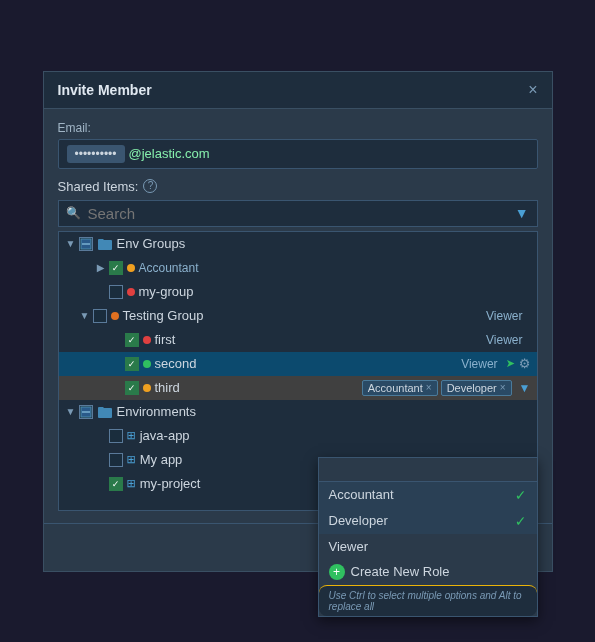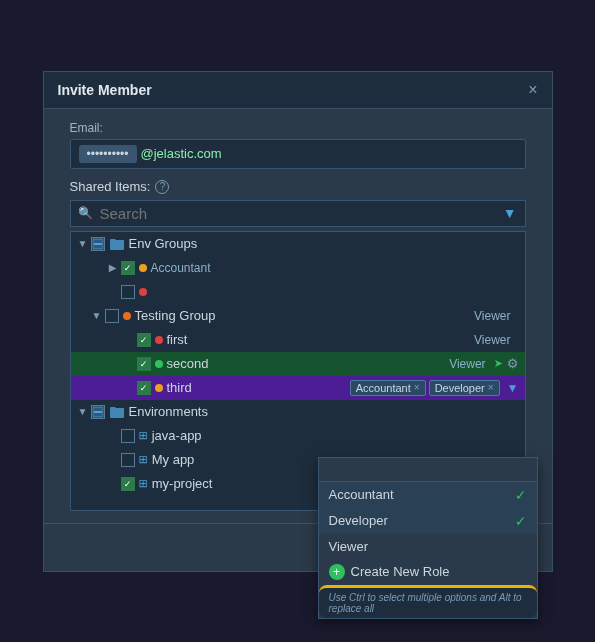--- a/index.html
+++ b/index.html
@@ -35,21 +35,21 @@
     }
     .close-btn {
       color: #7a9ab5;
       cursor: pointer;
       font-size: 16px;
       background: none;
       border: none;
       line-height: 1;
     }
     .dialog-body {
-      padding: 12px 26px;
+      padding: 12px 14px;
     }
     .field-label {
       color: #a0b4c5;
       font-size: 12px;
       margin-bottom: 4px;
     }
     .field-row {
       margin-bottom: 10px;
     }
     .email-row {
@@ -77,21 +77,21 @@
       border: 1px solid #3a5570;
       width: 100%;
       padding: 5px 8px;
       color: #cdd6df;
       font-size: 13px;
       border-radius: 2px;
       height: 28px;
     }
     .shared-items-label {
       display: flex;
-      align-items: flex-end;
+      align-items: flex-start;
       gap: 5px;
       margin-bottom: 6px;
     }
     .help-icon {
       display: inline-flex;
       align-items: center;
       justify-content: center;
       width: 14px;
       height: 14px;
       border-radius: 50%;
@@ -131,24 +131,24 @@
       min-height: 280px;
       overflow-y: auto;
     }
     .tree-item {
       display: flex;
       align-items: center;
       padding: 3px 6px;
       min-height: 24px;
     }
     .tree-item.highlighted {
-      background: #14532d;
+      background: #0c4a6e;
     }
     .tree-item.selected-row {
-      background: #4c1d95;
+      background: #404040;
     }
     .indent-1 { padding-left: 20px; }
     .indent-2 { padding-left: 36px; }
     .indent-3 { padding-left: 52px; }
     .chevron {
       width: 12px;
       height: 12px;
       display: inline-flex;
       align-items: center;
       justify-content: center;
@@ -297,21 +297,21 @@
       background: #30c060;
       display: inline-flex;
       align-items: center;
       justify-content: center;
       color: white;
       font-size: 12px;
       line-height: 1;
     }
     .ctrl-hint {
       background: #1e2d3d;
-      border-top: 3px solid #eab308;
+      border-top: 1px solid #eab308;
       padding: 4px 10px;
       color: #7a9ab5;
       font-size: 10px;
       font-style: italic;
       border-radius: 8px;
     }
     .dialog-footer {
       display: flex;
       justify-content: flex-end;
       gap: 8px;
@@ -392,20 +392,21 @@
         <span class="chevron">▶</span>
         <div class="checkbox checked"></div>
         <span class="dot dot-yellow"></span>
         <span class="item-role">Accountant</span>
       </div>
 
       <div class="tree-item indent-2">
         <span class="chevron" style="visibility:hidden">▶</span>
         <div class="checkbox"></div>
         <span class="dot dot-red"></span>
+        <span class="item-name">my-group</span>
       </div>
 
       <div class="tree-item indent-1">
         <span class="chevron">▼</span>
         <div class="checkbox"></div>
         <span class="dot dot-orange"></span>
         <span class="item-name">Testing Group</span>
         <span class="item-role">Viewer</span>
       </div>
 

